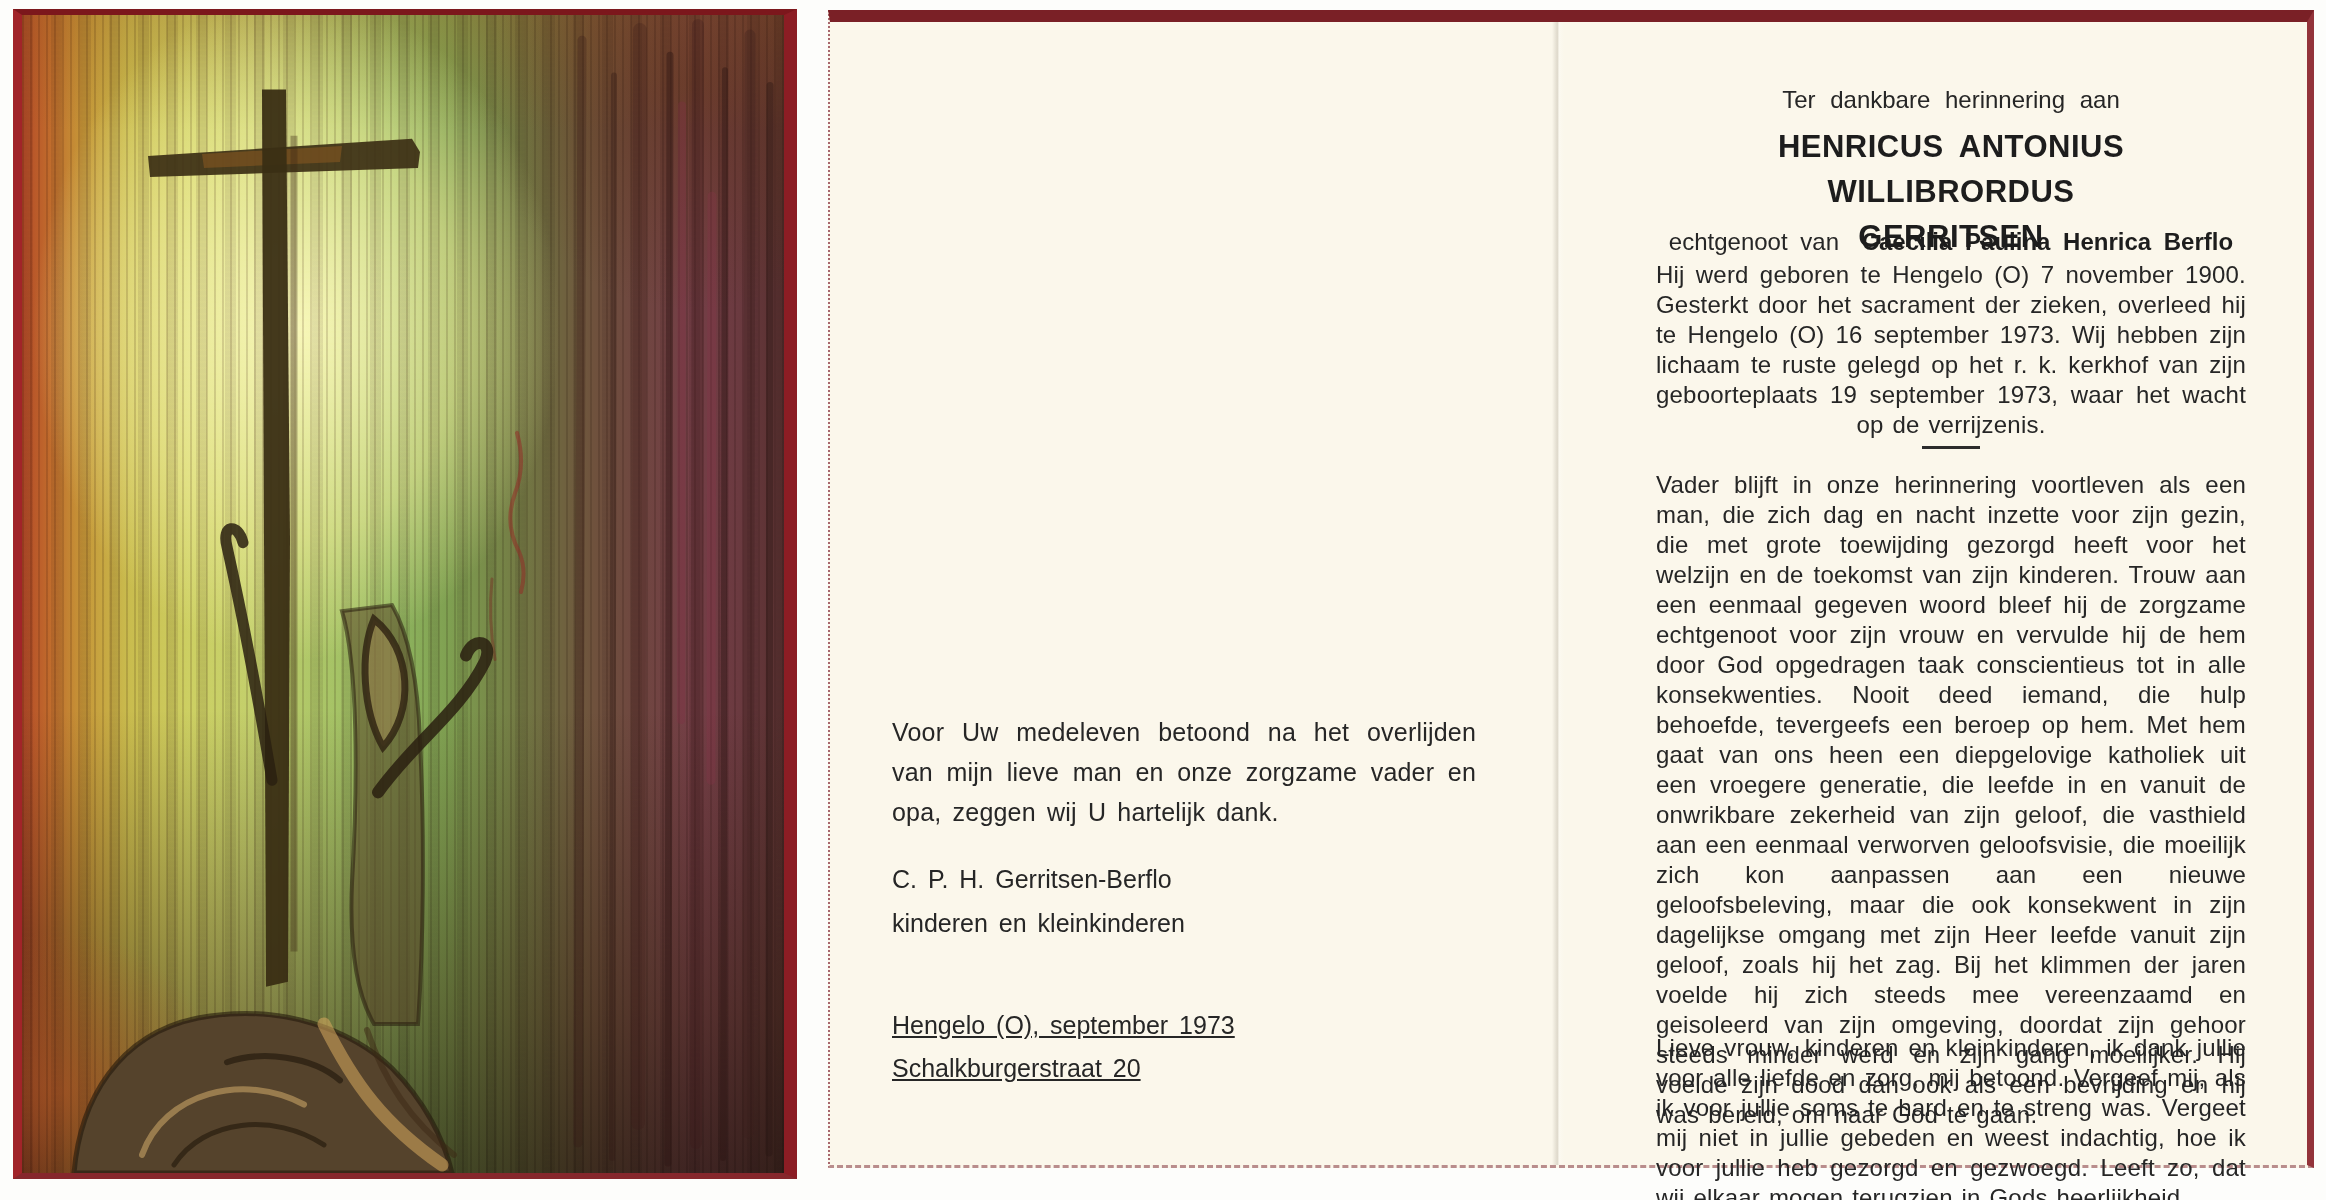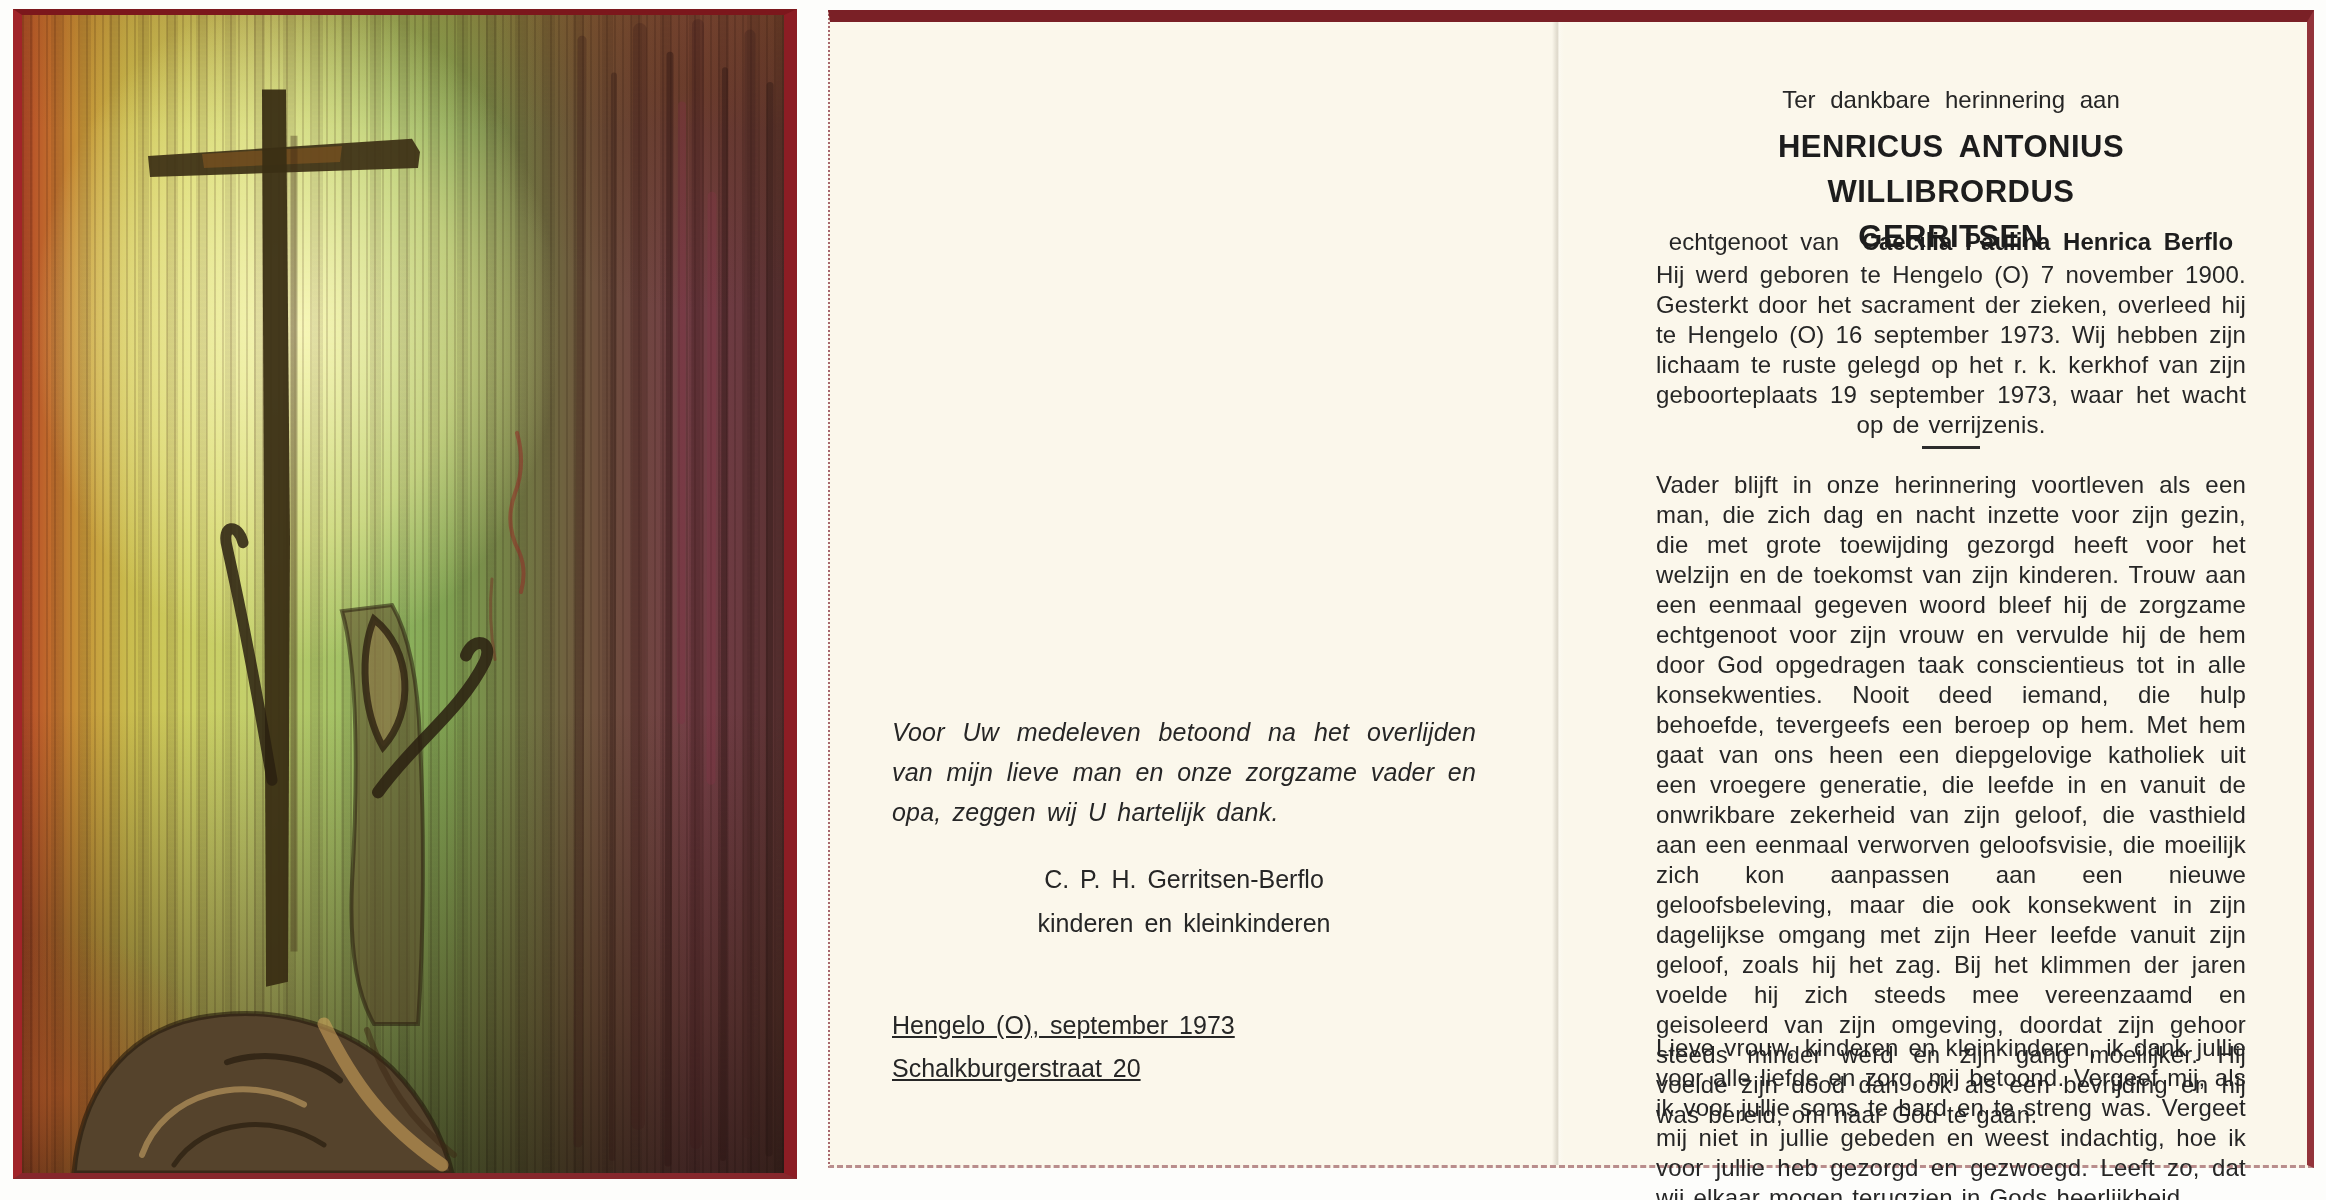--- a/index.html
+++ b/index.html
@@ -43,25 +43,24 @@
   .fold{
     position:absolute;left:722px;top:0;width:12px;height:100%;
     background:linear-gradient(to right, rgba(120,110,90,0) 0%, rgba(120,110,90,0.22) 45%, rgba(252,250,242,0.7) 60%, rgba(120,110,90,0) 100%);
   }
   .page{position:absolute;inset:0;}
   
   .condolence{
     position:absolute;left:62px;top:690px;width:584px;margin:0;
     font-size:25px;line-height:40px;word-spacing:4px;letter-spacing:0.2px;
     text-align:justify;
-    font-style:italic;
   }
   .signature{
     position:absolute;left:62px;top:835px;width:584px;
-    font-size:25px;line-height:44px;word-spacing:4px;text-align:center;
+    font-size:25px;line-height:44px;word-spacing:4px;text-align:left;
   }
   .dateline{
     position:absolute;left:62px;top:982px;width:584px;
     font-size:25px;line-height:43px;word-spacing:4px;text-align:left;text-decoration:underline;
   }
   
   .rp{position:absolute;left:826px;width:590px;}
   .intro{top:64px;text-align:center;font-size:24px;word-spacing:8px;}
   .deceased-name{
     top:102px;text-align:center;font-weight:700;font-size:31px;

